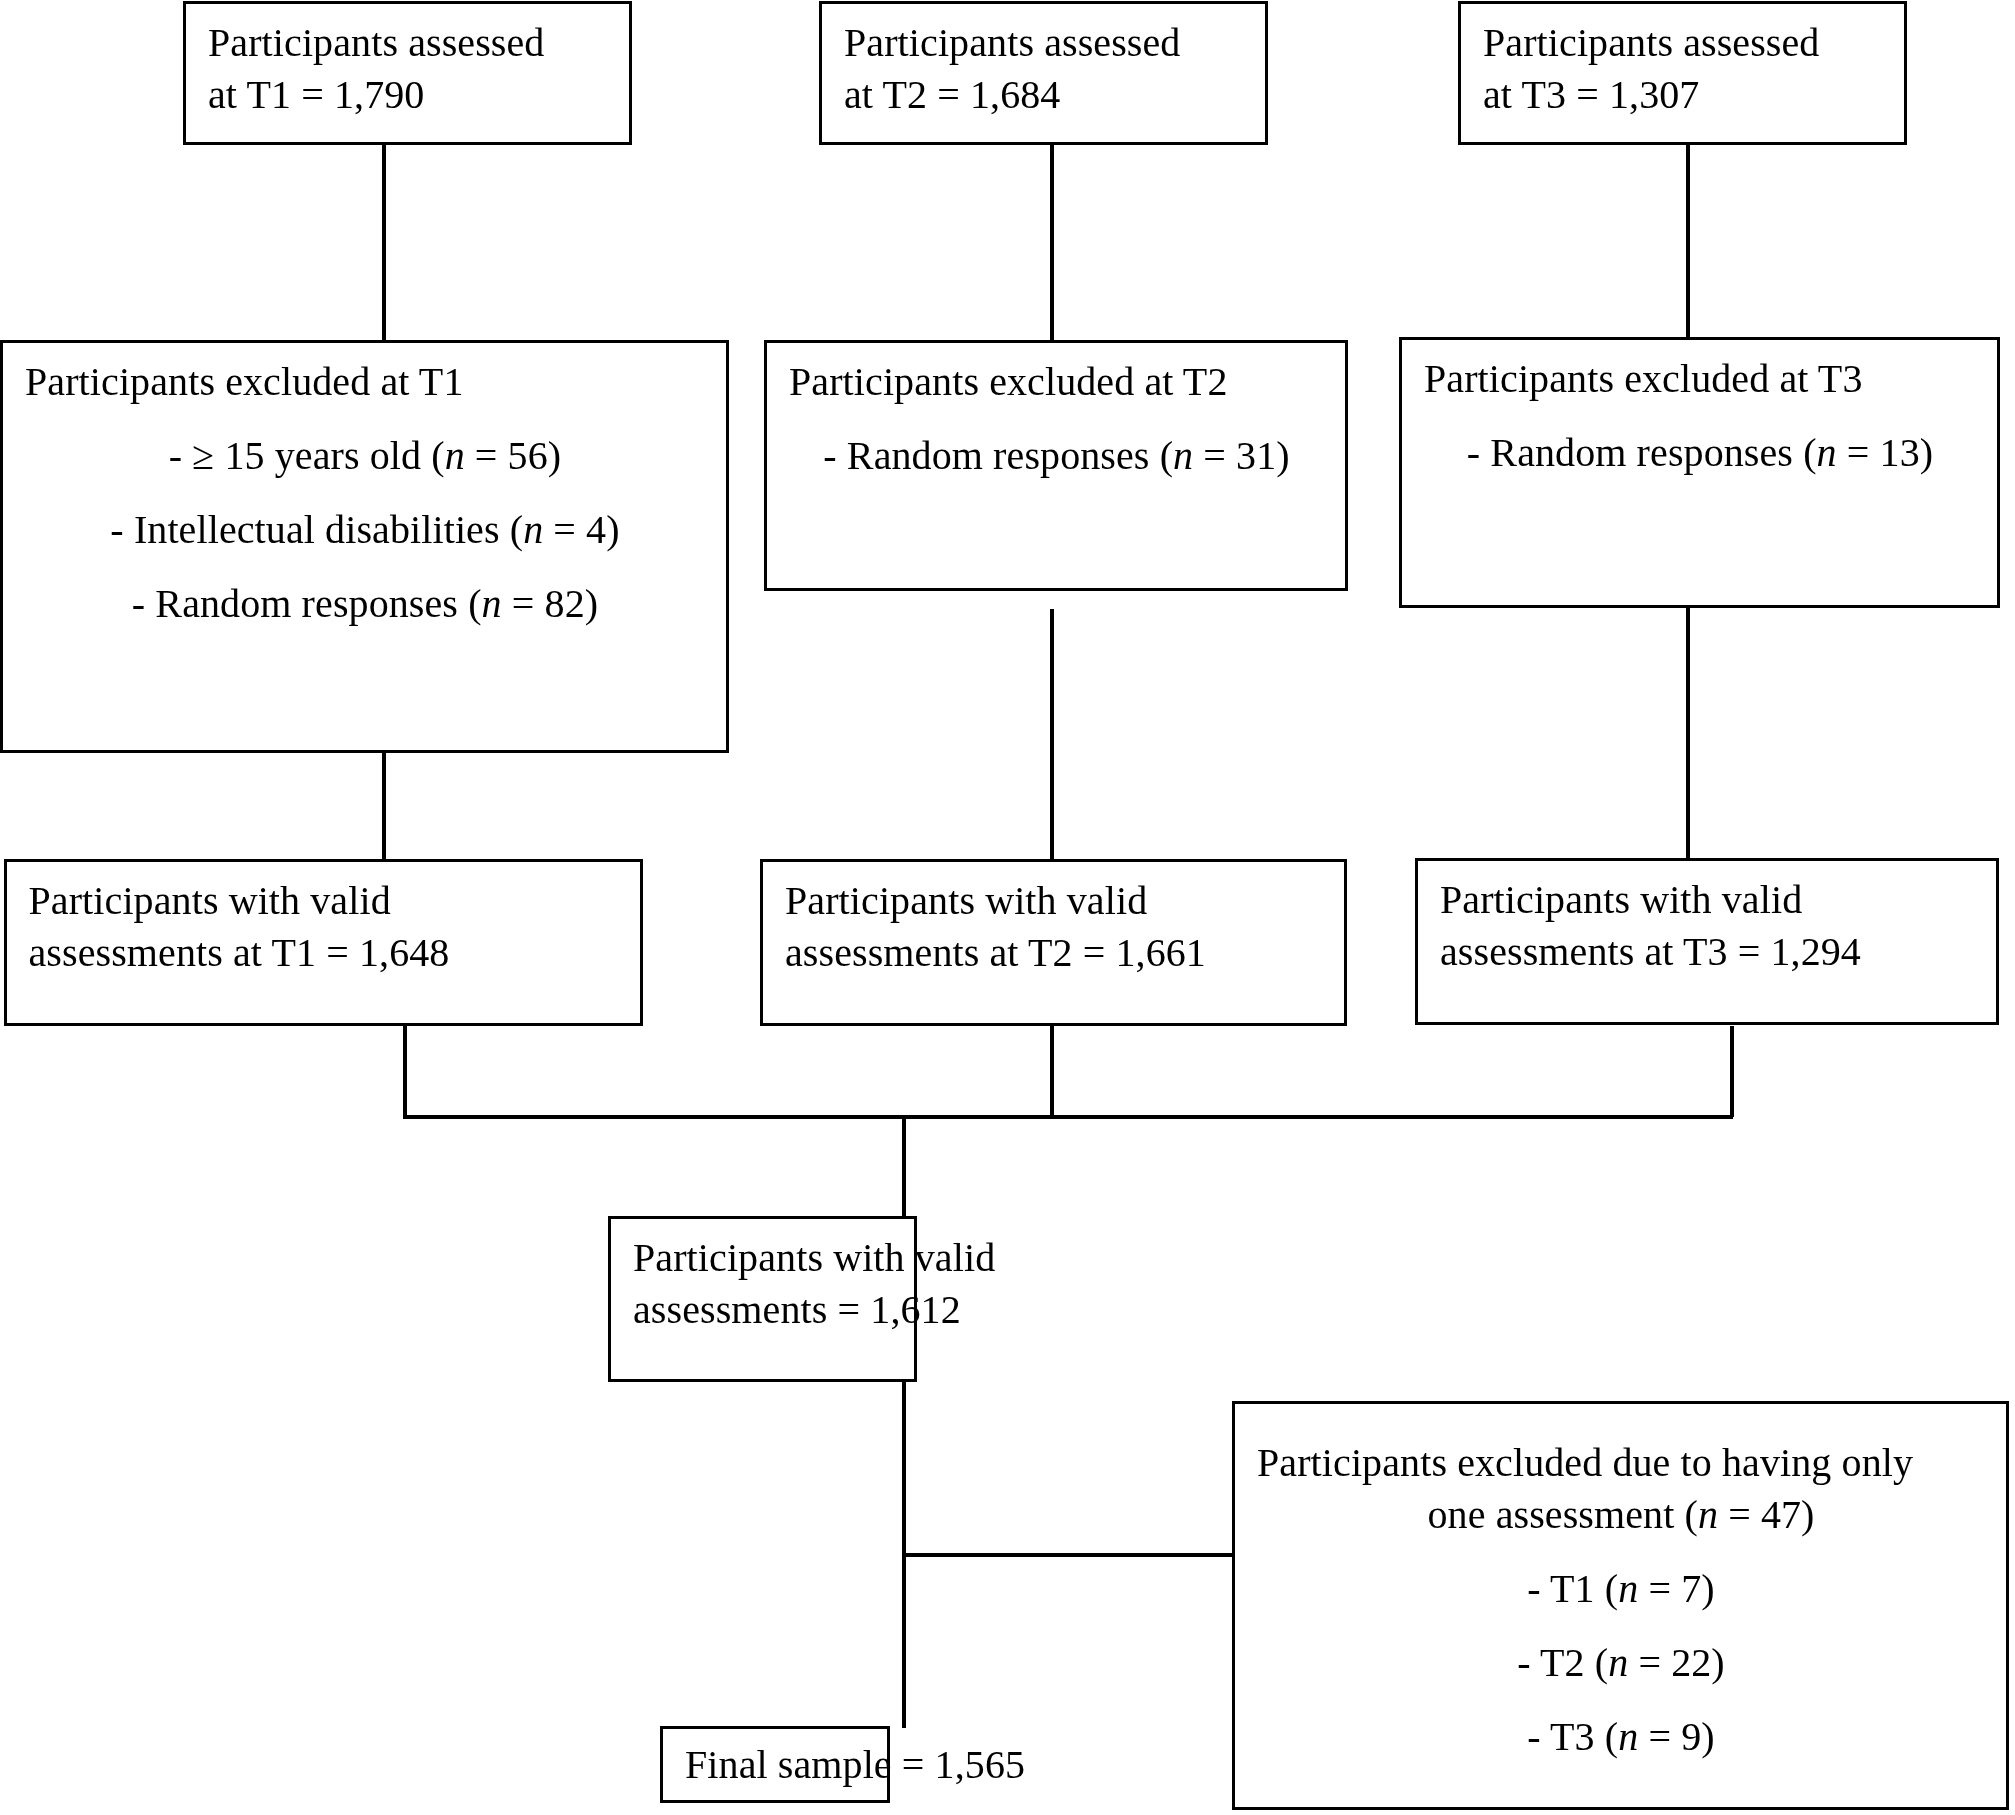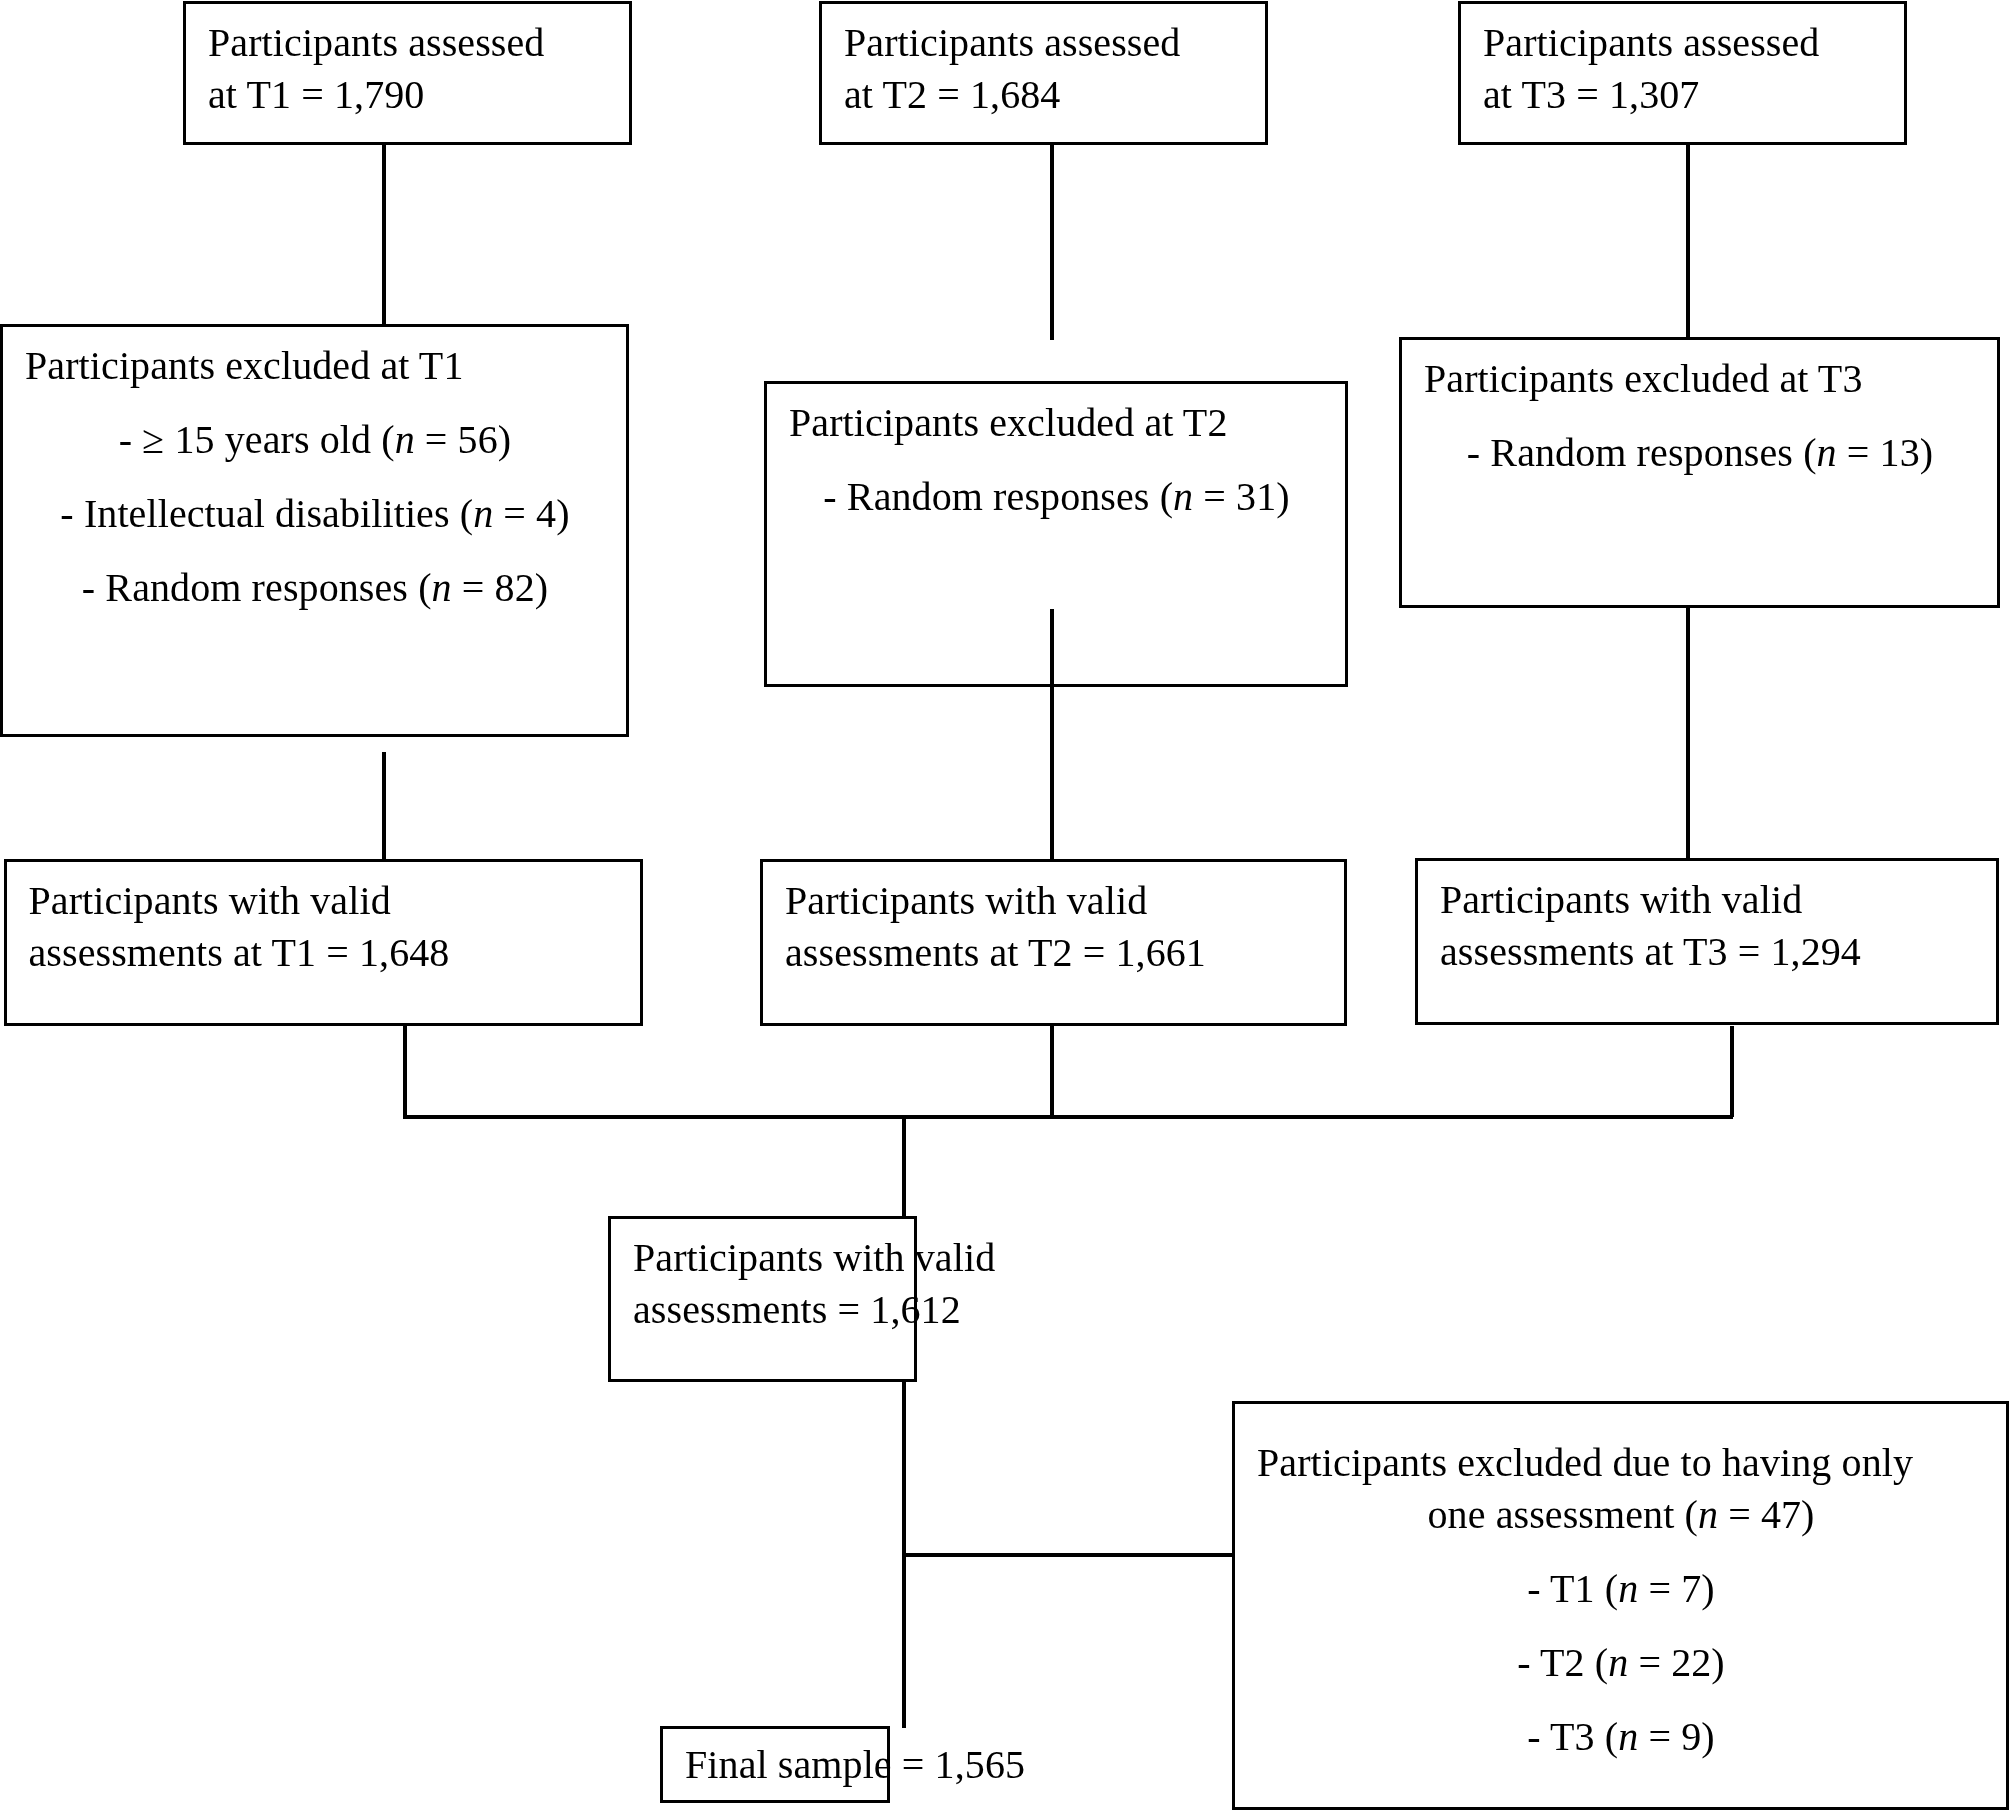--- a/index.html
+++ b/index.html
@@ -66,28 +66,28 @@
 
   <div class="node" style="left:1458px; top:1.4px; width:449px; height:144px;">
     <span class="line">Participants assessed</span>
     <span class="line">at T3 = 1,307</span>
   </div>
 
   <div class="connector v" style="left:382px; top:145px; height:195px;"></div>
   <div class="connector v" style="left:1050px; top:145px; height:195px;"></div>
   <div class="connector v" style="left:1686px; top:145px; height:195px;"></div>
 
-  <div class="node bullets" style="left:0px; top:324px; width:629px; height:413px;">
+  <div class="node bullets" style="left:0px; top:340px; width:729px; height:413px;">
     <span class="line">Participants excluded at T1</span>
     <span class="line"><span>- </span><span>≥ 15 years old (</span><span class="it">n</span><span> = 56)</span></span>
     <span class="line"><span>- </span><span>Intellectual disabilities (</span><span class="it">n</span><span> = 4)</span></span>
     <span class="line"><span>- </span><span>Random responses (</span><span class="it">n</span><span> = 82)</span></span>
   </div>
 
-  <div class="node bullets" style="left:764px; top:340px; width:584px; height:306px;margin-top:41px;">
+  <div class="node bullets" style="left:764px; top:340px; width:584px; height:251px;">
     <span class="line">Participants excluded at T2</span>
     <span class="line"><span>- </span><span>Random responses (</span><span class="it">n</span><span> = 31)</span></span>
   </div>
 
   <div class="node bullets" style="left:1399px; top:337px; width:601px; height:271px;">
     <span class="line">Participants excluded at T3</span>
     <span class="line"><span>- </span><span>Random responses (</span><span class="it">n</span><span> = 13)</span></span>
   </div>
 
   <div class="connector v" style="left:382px; top:752px; height:109px;"></div>

